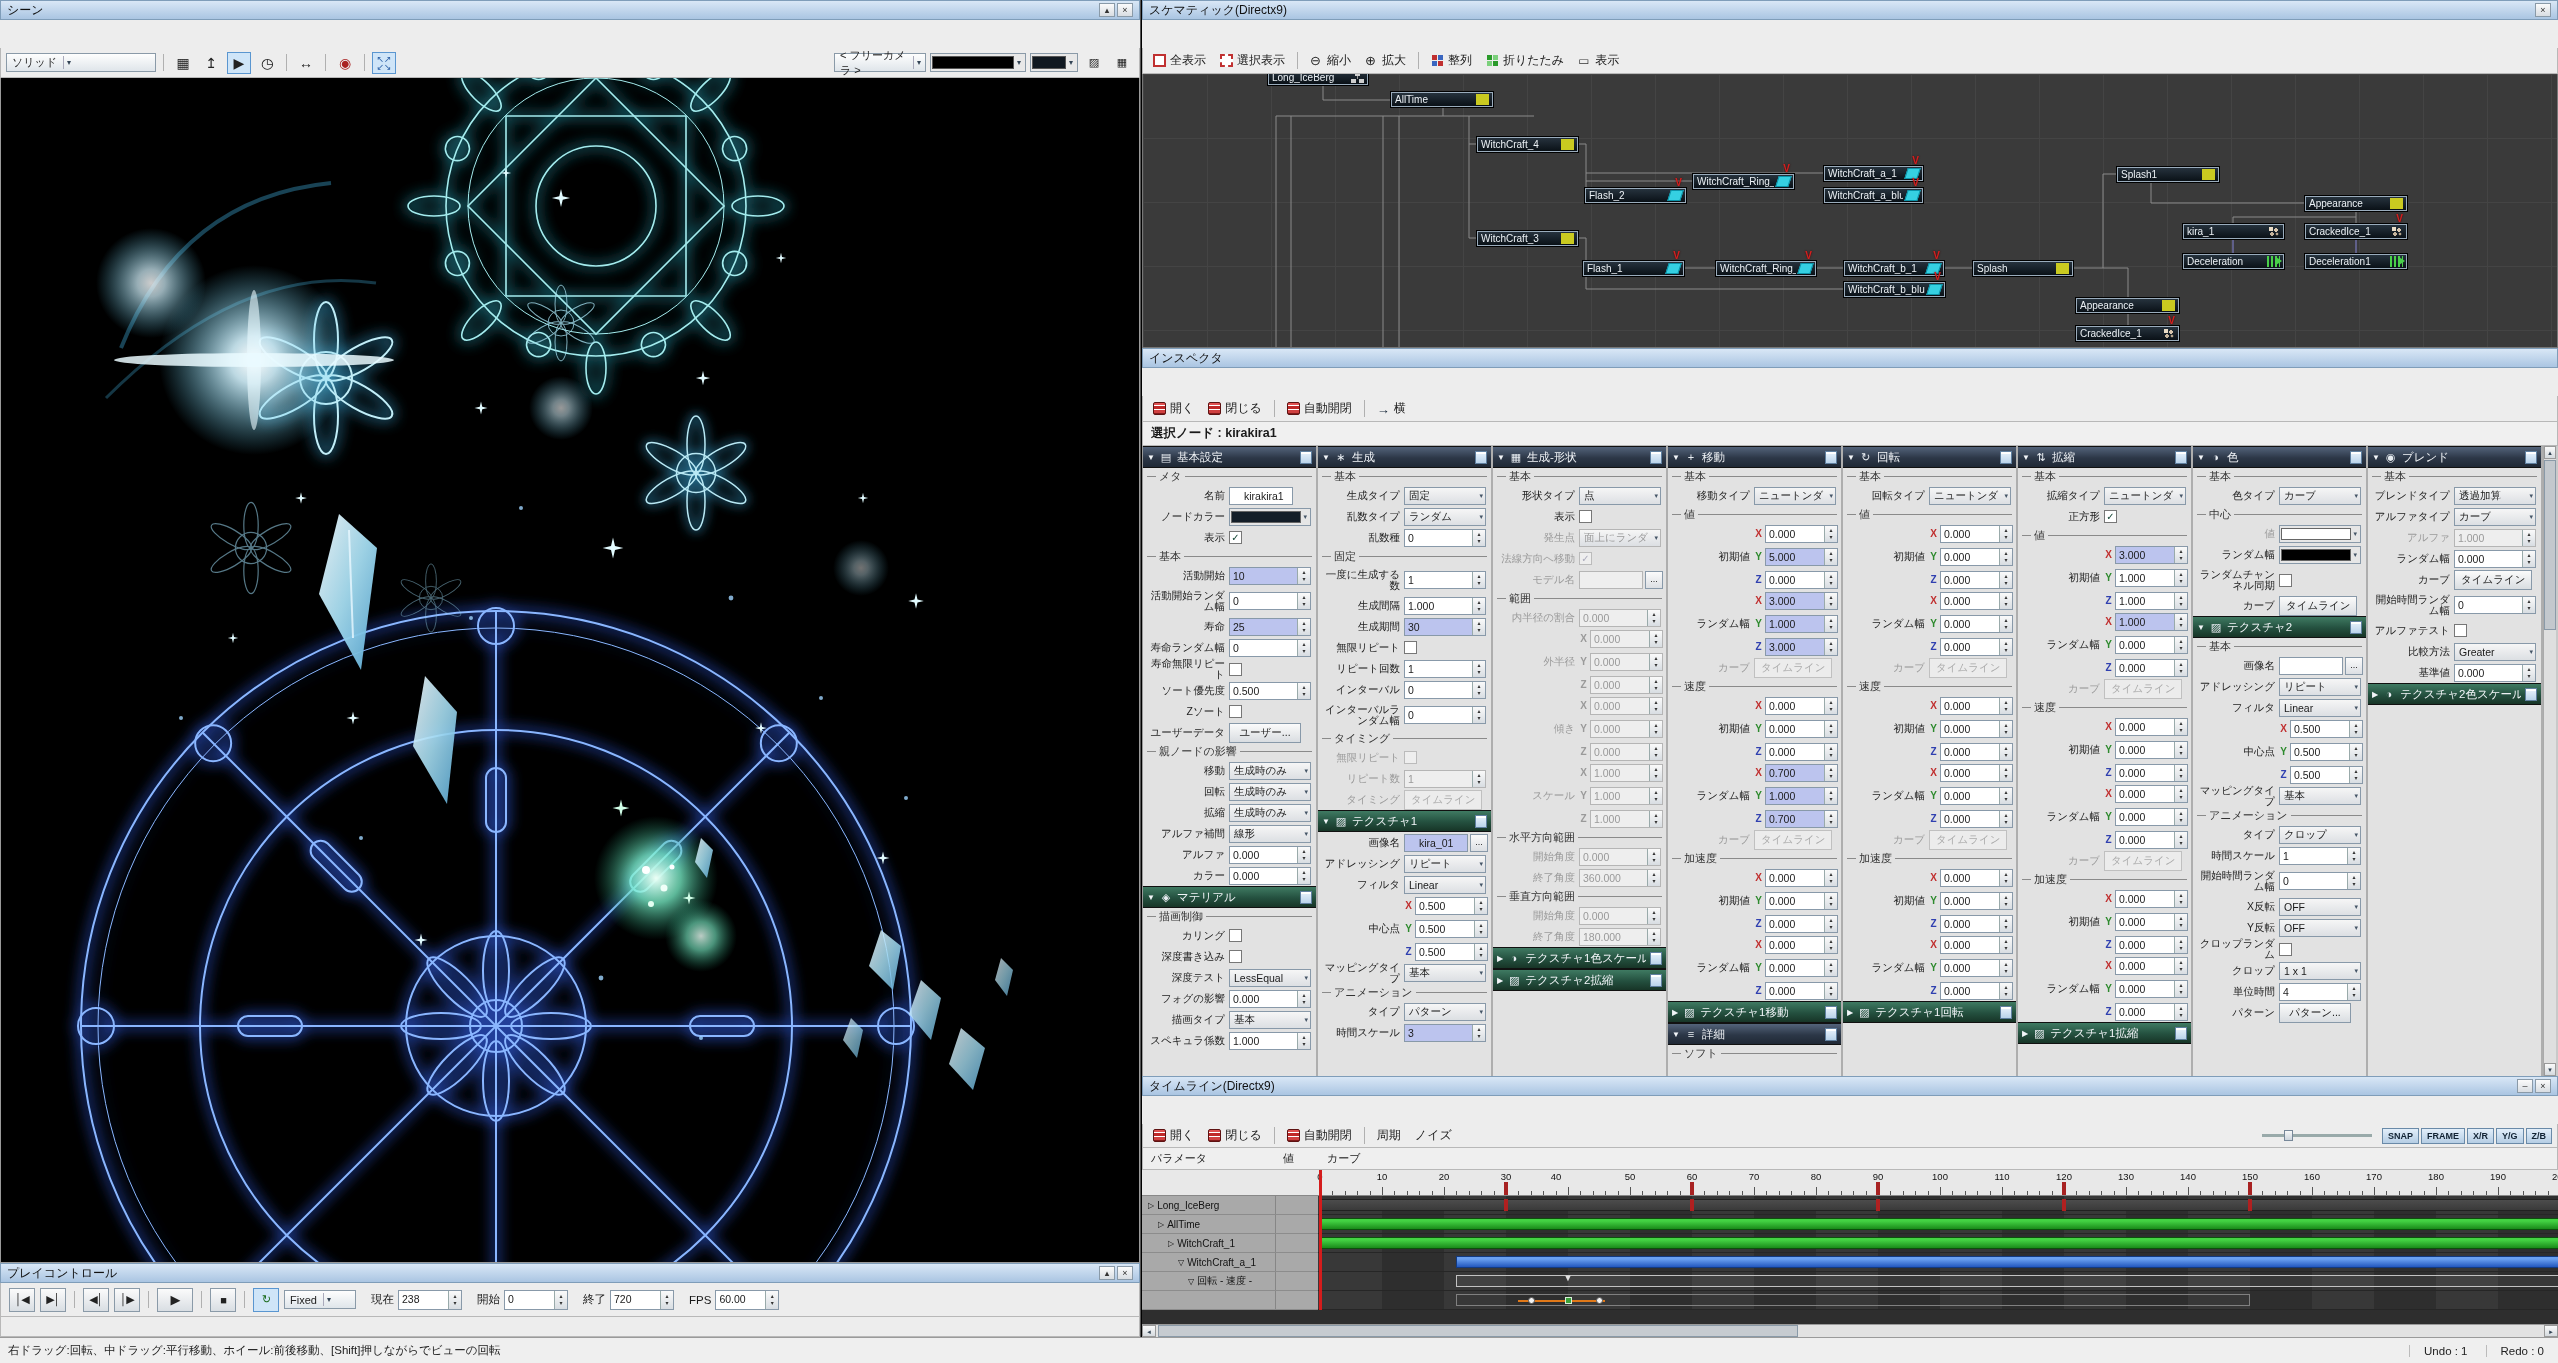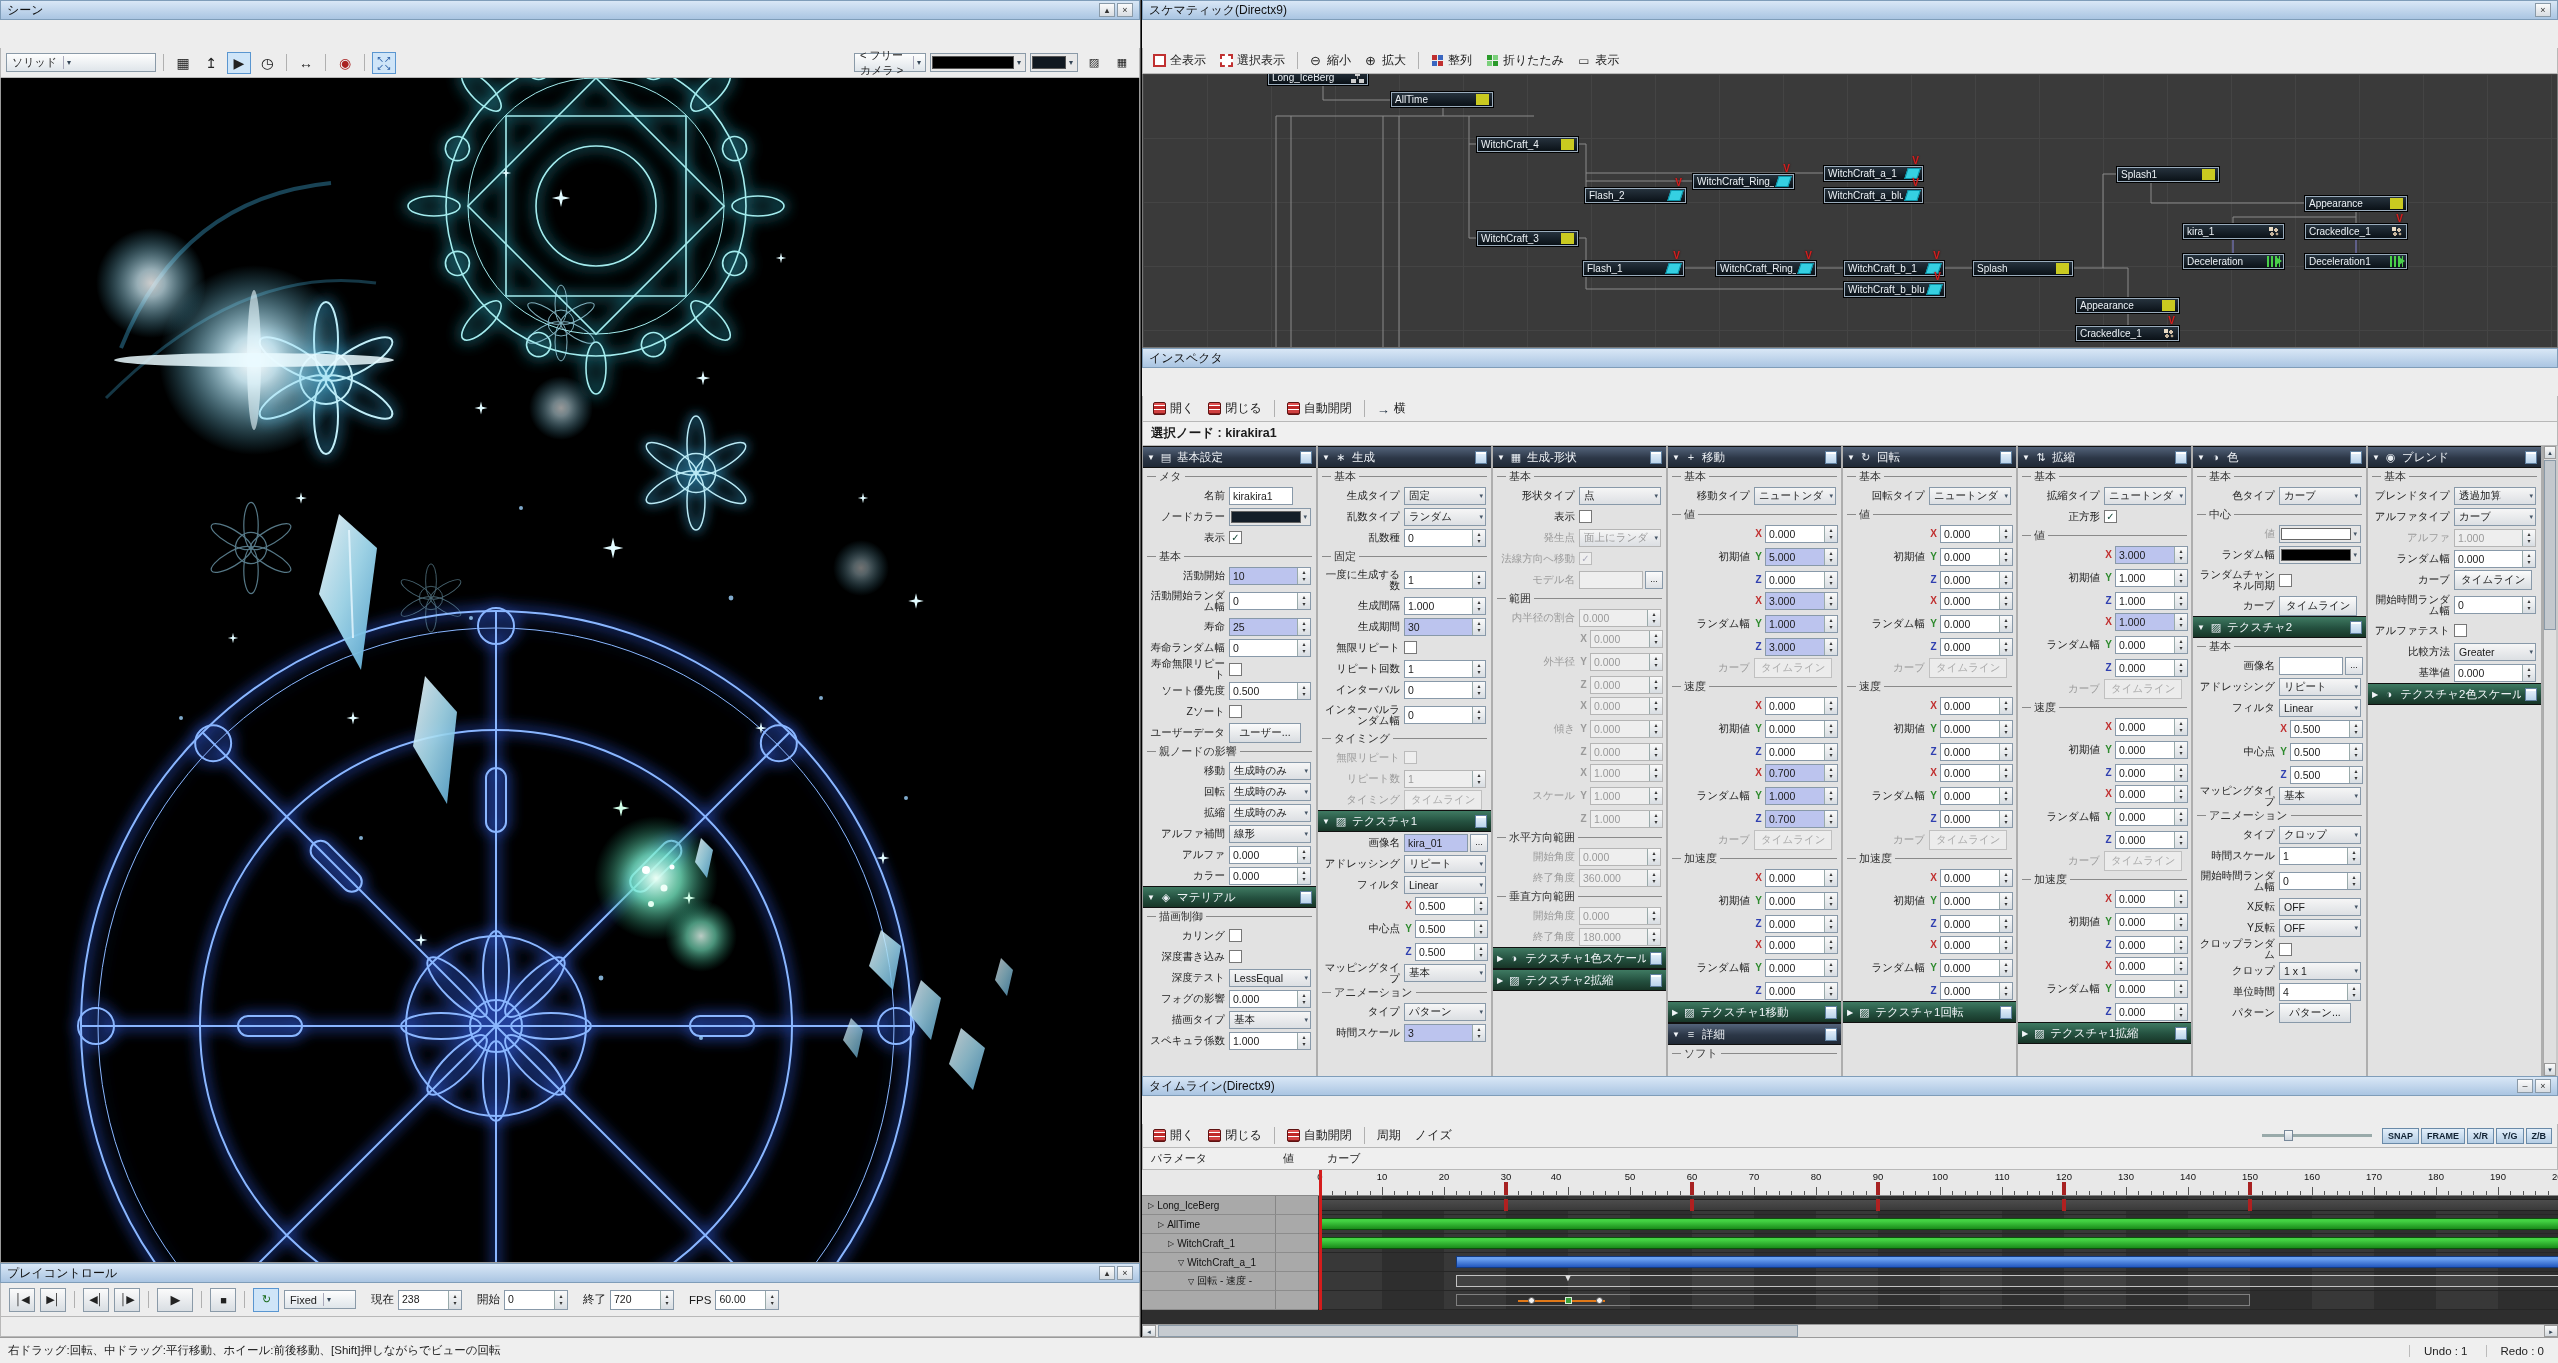--- a/index.html
+++ b/index.html
@@ -104,21 +104,21 @@
   .spin .ar{width:13px;border-left:1px solid #9aa;background:linear-gradient(#fafafa,#d8dde2);display:flex;flex-direction:column;
     align-items:center;justify-content:center;font-size:6px;line-height:7px;color:#333;}
   .spin.dis{border-color:#b5b5b5;background:#eee;}
   .spin.dis .v{color:#999;}
   .pcombo{display:inline-flex;align-items:center;height:18px;border:1px solid #8899a9;background:linear-gradient(#f6f6f6,#dcdfe3);
     flex:1 1 auto;max-width:82px;padding:0 2px 0 4px;font-size:10.5px;}
   .pcombo .v{flex:1;overflow:hidden;white-space:nowrap;}
   .pcombo b{font-size:7px;color:#456;font-weight:normal;padding-left:2px;}
   .pcombo.dis{color:#999;border-color:#b5b5b5;}
   .tin{display:inline-block;height:18px;border:1px solid #8899a9;background:#fff;flex:1 1 auto;max-width:64px;
-    font-size:10.5px;padding:2px 3px;overflow:hidden;white-space:nowrap;}
+    font-size:10.5px;padding:2px 14px;overflow:hidden;white-space:nowrap;}
   .tin.hl{background:#bcc4ee;}
   .tin.dis{background:#eee;border-color:#b5b5b5;color:#999;}
   .dots{flex:0 0 auto;width:18px;height:18px;border:1px solid #8899a9;background:linear-gradient(#fbfbfb,#dcdfe3);
     font-size:9px;text-align:center;line-height:15px;}
   .cb{width:13px;height:13px;border:1px solid #777;background:#fff;font-size:10px;line-height:11px;text-align:center;color:#143;}
   .cb.dis{border-color:#bbb;background:#eee;color:#aab;}
   .pbtn,.tlbtn{display:inline-block;border:1px solid #8899a9;background:linear-gradient(#fbfbfb,#d9dde1);
     font-size:10.5px;padding:2px 6px;text-align:center;min-width:72px;}
   .tlbtn.dis{color:#aaa;border-color:#c0c0c0;background:#ececec;}
   .axr{display:flex;align-items:center;height:21px;gap:2px;}
@@ -199,21 +199,21 @@
       <span class="ibtn">↥</span>
       <span class="ibtn on">▶</span>
       <span class="ibtn">◷</span>
       <i class="sep"></i>
       <span class="ibtn">↔</span>
       <i class="sep"></i>
       <span class="ibtn" style="color:#a22">◉</span>
       <i class="sep"></i>
       <span class="ibtn on" style="color:#2b5fa5;font-size:9px;line-height:8px">↖↗<br>↙↘</span>
       <span style="flex:1"></span>
-      <span class="combo" style="width:72px">
+      <span class="combo" style="width:92px">
         <span class="v">&lt; フリーカメラ &gt;</span>
           <b>▾</b>
       </span>
       <span class="swatchdd" style="width:96px">
         <span class="sw" style="flex:1;background:#000"></span>
           <b>▾</b>
       </span>
       <span class="swatchdd" style="width:48px">
         <span class="sw" style="flex:1;background:#101820"></span>
           <b>▾</b>

